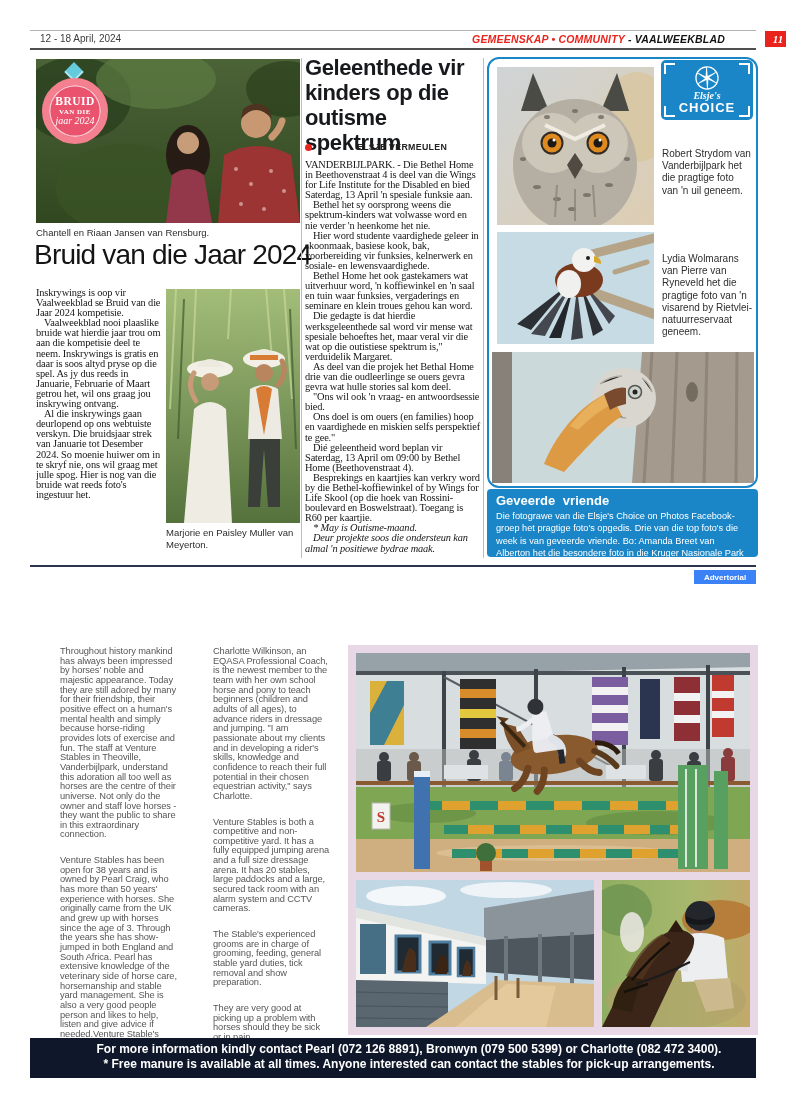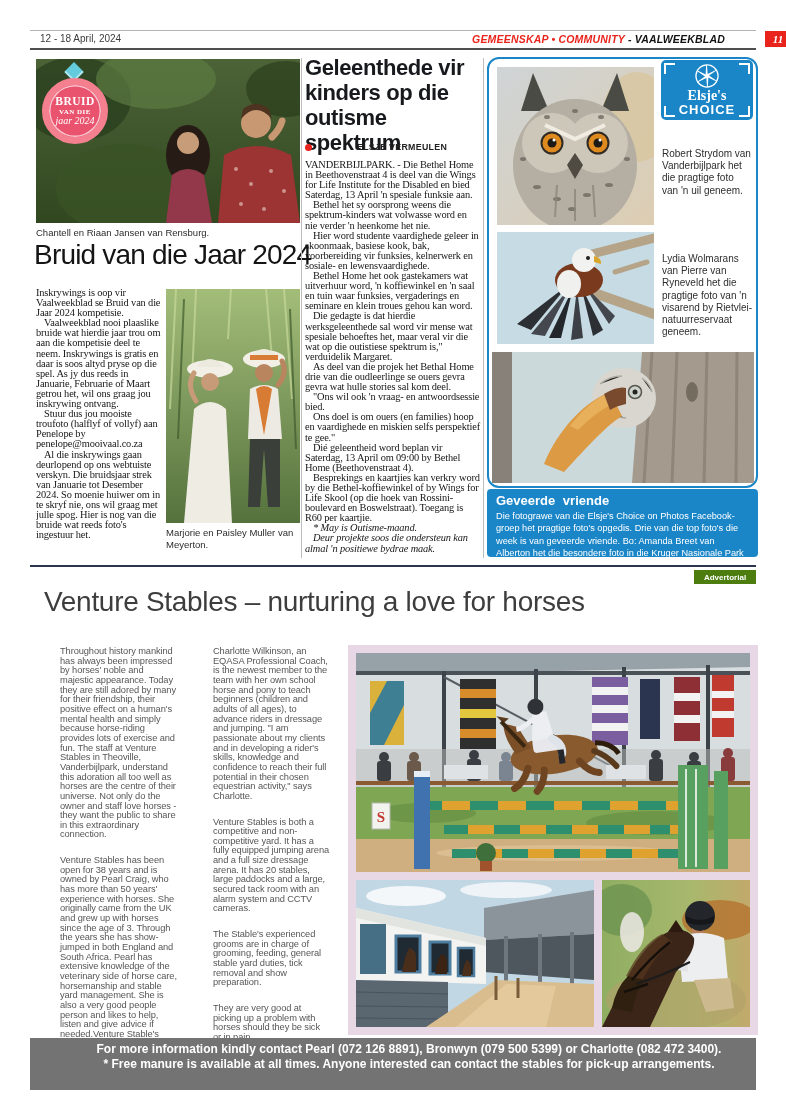--- a/index.html
+++ b/index.html
@@ -46,50 +46,50 @@
   .out-body{left:305px;top:160px;width:176px;height:398px;overflow:hidden;}
   .out-body p.it{font-style:italic;}
 
   
   .elsje-panel{left:487px;top:57px;width:271px;height:431px;border:2.5px solid #1a86c8;border-radius:12px;box-sizing:border-box;}
   .owl-ph{left:497px;top:67px;width:157px;height:158px;}
   .eagle-ph{left:497px;top:232px;width:157px;height:112px;}
   .hornbill-ph{left:492px;top:352px;width:262px;height:131px;}
   .choice-logo{left:661px;top:60px;width:92px;height:60px;background:#1a86c8;border-radius:5px;
      display:flex;flex-direction:column;align-items:center;justify-content:center;color:#fff;}
-  .choice-logo .script{font-family:"Liberation Serif",serif;font-weight:bold;font-size:14px;line-height:1;}
+  .choice-logo .script{font-family:"Liberation Serif",serif;font-style:italic;font-weight:bold;font-size:10px;line-height:1;}
   .choice-logo .word{font-family:"Liberation Sans",sans-serif;font-weight:bold;font-size:13px;letter-spacing:1px;line-height:1.1;}
   .corner{position:absolute;width:9px;height:9px;border-color:#fff;border-style:solid;border-width:0;}
   .c-tl{left:3px;top:3px;border-left-width:2px;border-top-width:2px;}
   .c-tr{right:3px;top:3px;border-right-width:2px;border-top-width:2px;}
   .c-bl{left:3px;bottom:3px;border-left-width:2px;border-bottom-width:2px;}
   .c-br{right:3px;bottom:3px;border-right-width:2px;border-bottom-width:2px;}
   .bird-cap{font-family:"Liberation Sans",sans-serif;font-size:10px;line-height:1.22;color:#2e2e2e;}
   .cap-owl{left:662px;top:148px;width:90px;}
   .cap-eagle{left:662px;top:253px;width:92px;}
   .geveerde{left:487px;top:489px;width:271px;height:68px;background:#1a86c8;border-radius:4px;
      box-sizing:border-box;padding:5px 9px;color:#fff;}
   .geveerde h3{margin:0;font-family:"Liberation Sans",sans-serif;font-size:13px;word-spacing:4px;line-height:1.1;}
   .geveerde p{margin:2px 0 0;font-family:"Liberation Sans",sans-serif;font-size:9.2px;line-height:1.32;}
 
   
   .sec-rule{left:30px;top:565px;width:726px;height:2px;background:#2c3550;}
-  .adv-tag{left:694px;top:570px;width:62px;height:14px;background:#4d7c0f;color:#fff;
+  .adv-tag{left:694px;top:570px;width:62px;height:14px;background:#3b82f6;color:#fff;
      font-family:"Liberation Sans",sans-serif;font-size:8px;font-weight:bold;
      display:flex;align-items:center;justify-content:center;}
   .h3-vent{left:44px;top:586px;width:705px;font-family:"Liberation Sans",sans-serif;
      font-size:28px;letter-spacing:-.3px;color:#3d3d3d;white-space:nowrap;}
   .vcol{top:631px;width:149px;height:420px;overflow:hidden;}
   .vcol p{margin:16px;font-family:"Liberation Sans",sans-serif;font-size:9.3px;line-height:1.04;color:#565656;letter-spacing:-.1px;}
   .vcol1{left:44px;} .vcol2{left:197px;}
   .pink-panel{left:348px;top:645px;width:410px;height:390px;background:#e8d7e5;}
   .jump-ph{left:356px;top:653px;width:394px;height:219px;}
   .stables-ph{left:356px;top:880px;width:238px;height:147px;}
   .pony-ph{left:602px;top:880px;width:148px;height:147px;}
-  .banner{left:30px;top:1038px;width:726px;height:52px;background:#737373;color:#fff;text-align:center;
+  .banner{left:30px;top:1038px;width:726px;height:40px;background:#0f172a;color:#fff;text-align:center;
      font-family:"Liberation Sans",sans-serif;font-weight:bold;box-sizing:border-box;padding-top:4px;padding-left:32px;}
   .banner .l1{font-size:12px;line-height:1.25;}
   .banner .l2{font-size:12px;line-height:1.25;}
 
   
   .ring-badge{left:5px;top:3px;width:68px;height:94px;}
   .ring-badge .diamond{position:absolute;left:26px;top:3px;width:14px;height:14px;background:#63cbdb;
      transform:rotate(45deg);box-shadow:inset -2px -2px 0 rgba(255,255,255,.5);}
   .ring-badge .circle{position:absolute;left:1px;top:16px;width:52px;height:52px;border-radius:50%;
      border:7px solid #f4808f;background:#e9536e;display:flex;flex-direction:column;align-items:center;justify-content:center;
@@ -150,21 +150,20 @@
         <div class="b3">jaar 2024</div>
       </div>
     </div>
   </div>
   <div class="abs cap cap1">Chantell en Riaan Jansen van Rensburg.</div>
   <div class="abs h1-bruid">Bruid van die Jaar 2024</div>
 
   <div class="abs bruid-body body-serif">
     <p>Inskrywings is oop vir Vaalweekblad se Bruid van die Jaar 2024 kompetisie.</p>
     <p class="ind">Vaalweekblad nooi plaaslike bruide wat hierdie jaar trou om aan die kompetisie deel te neem. Inskrywings is gratis en daar is soos altyd pryse op die spel. As jy dus reeds in Januarie, Februarie of Maart getrou het, wil ons graag jou inskrywing ontvang.</p>
-    <p class="ind">Stuur dus jou mooiste troufoto (halflyf of vollyf) aan Penelope by penelope@mooivaal.co.za</p>
     <p class="ind">Al die inskrywings gaan deurlopend op ons webtuiste verskyn. Die bruidsjaar strek van Januarie tot Desember 2024. So moenie huiwer om in te skryf nie, ons wil graag met julle spog. Hier is nog van die bruide wat reeds foto's ingestuur het.</p>
   </div>
 
   <div class="abs photo photo-brides">
     <svg width="134" height="234" viewBox="0 0 134 234">
       <defs>
         <linearGradient id="reed" x1="0" y1="0" x2="0" y2="1">
           <stop offset="0" stop-color="#a3bd79"></stop>
             <stop offset="1" stop-color="#55723d"></stop>
         </linearGradient>
@@ -342,21 +341,20 @@
     </svg>
   </div>
 
   <div class="abs geveerde">
     <h3>Geveerde vriende</h3>
     <p>Die fotograwe van die Elsje's Choice on Photos Facebook-groep het pragtige foto's opgedis. Drie van die top foto's die week is van geveerde vriende. Bo: Amanda Breet van Alberton het die besondere foto in die Kruger Nasionale Park geneem.</p>
   </div>
 
   <div class="abs sec-rule"></div>
   <div class="abs adv-tag">Advertorial</div>
-  <div class="abs h3-vent">Venture Stables – nurturing a love for horses</div>
 
   <div class="abs vcol vcol1">
     <p>Throughout history mankind has always been impressed by horses' noble and majestic appearance. Today they are still adored by many for their friendship, their positive effect on a human's mental health and simply because horse-riding provides lots of exercise and fun. The staff at Venture Stables in Theoville, Vanderbijlpark, understand this adoration all too well as horses are the centre of their universe. Not only do the owner and staff love horses - they want the public to share in this extraordinary connection.</p>
     <p>Venture Stables has been open for 38 years and is owned by Pearl Craig, who has more than 50 years' experience with horses. She originally came from the UK and grew up with horses since the age of 3. Through the years she has show-jumped in both England and South Africa. Pearl has extensive knowledge of the veterinary side of horse care, horsemanship and stable yard management. She is also a very good people person and likes to help, listen and give advice if needed.Venture Stable's yard manager, Bronwyn Tomlinson, competes in show jumping, placing well in most competitions including The Thoroughbred Series on her three thoroughbreds. Bronwyn has been at Venture Stables since she was 5 years old and today, 25</p>
   </div>
   <div class="abs vcol vcol2">
     <p>Charlotte Wilkinson, an EQASA Professional Coach, is the newest member to the team with her own school horse and pony to teach beginners (children and adults of all ages), to advance riders in dressage and jumping. "I am passionate about my clients and in developing a rider's skills, knowledge and confidence to reach their full potential in their chosen equestrian activity," says Charlotte.</p>
     <p>Venture Stables is both a competitive and non-competitive yard. It has a fully equipped jumping arena and a full size dressage arena. It has 20 stables, large paddocks and a large, secured tack room with an alarm system and CCTV cameras.</p>
     <p>The Stable's experienced grooms are in charge of grooming, feeding, general stable yard duties, tick removal and show preparation.</p>
     <p>They are very good at picking up a problem with horses should they be sick or in pain.</p>

